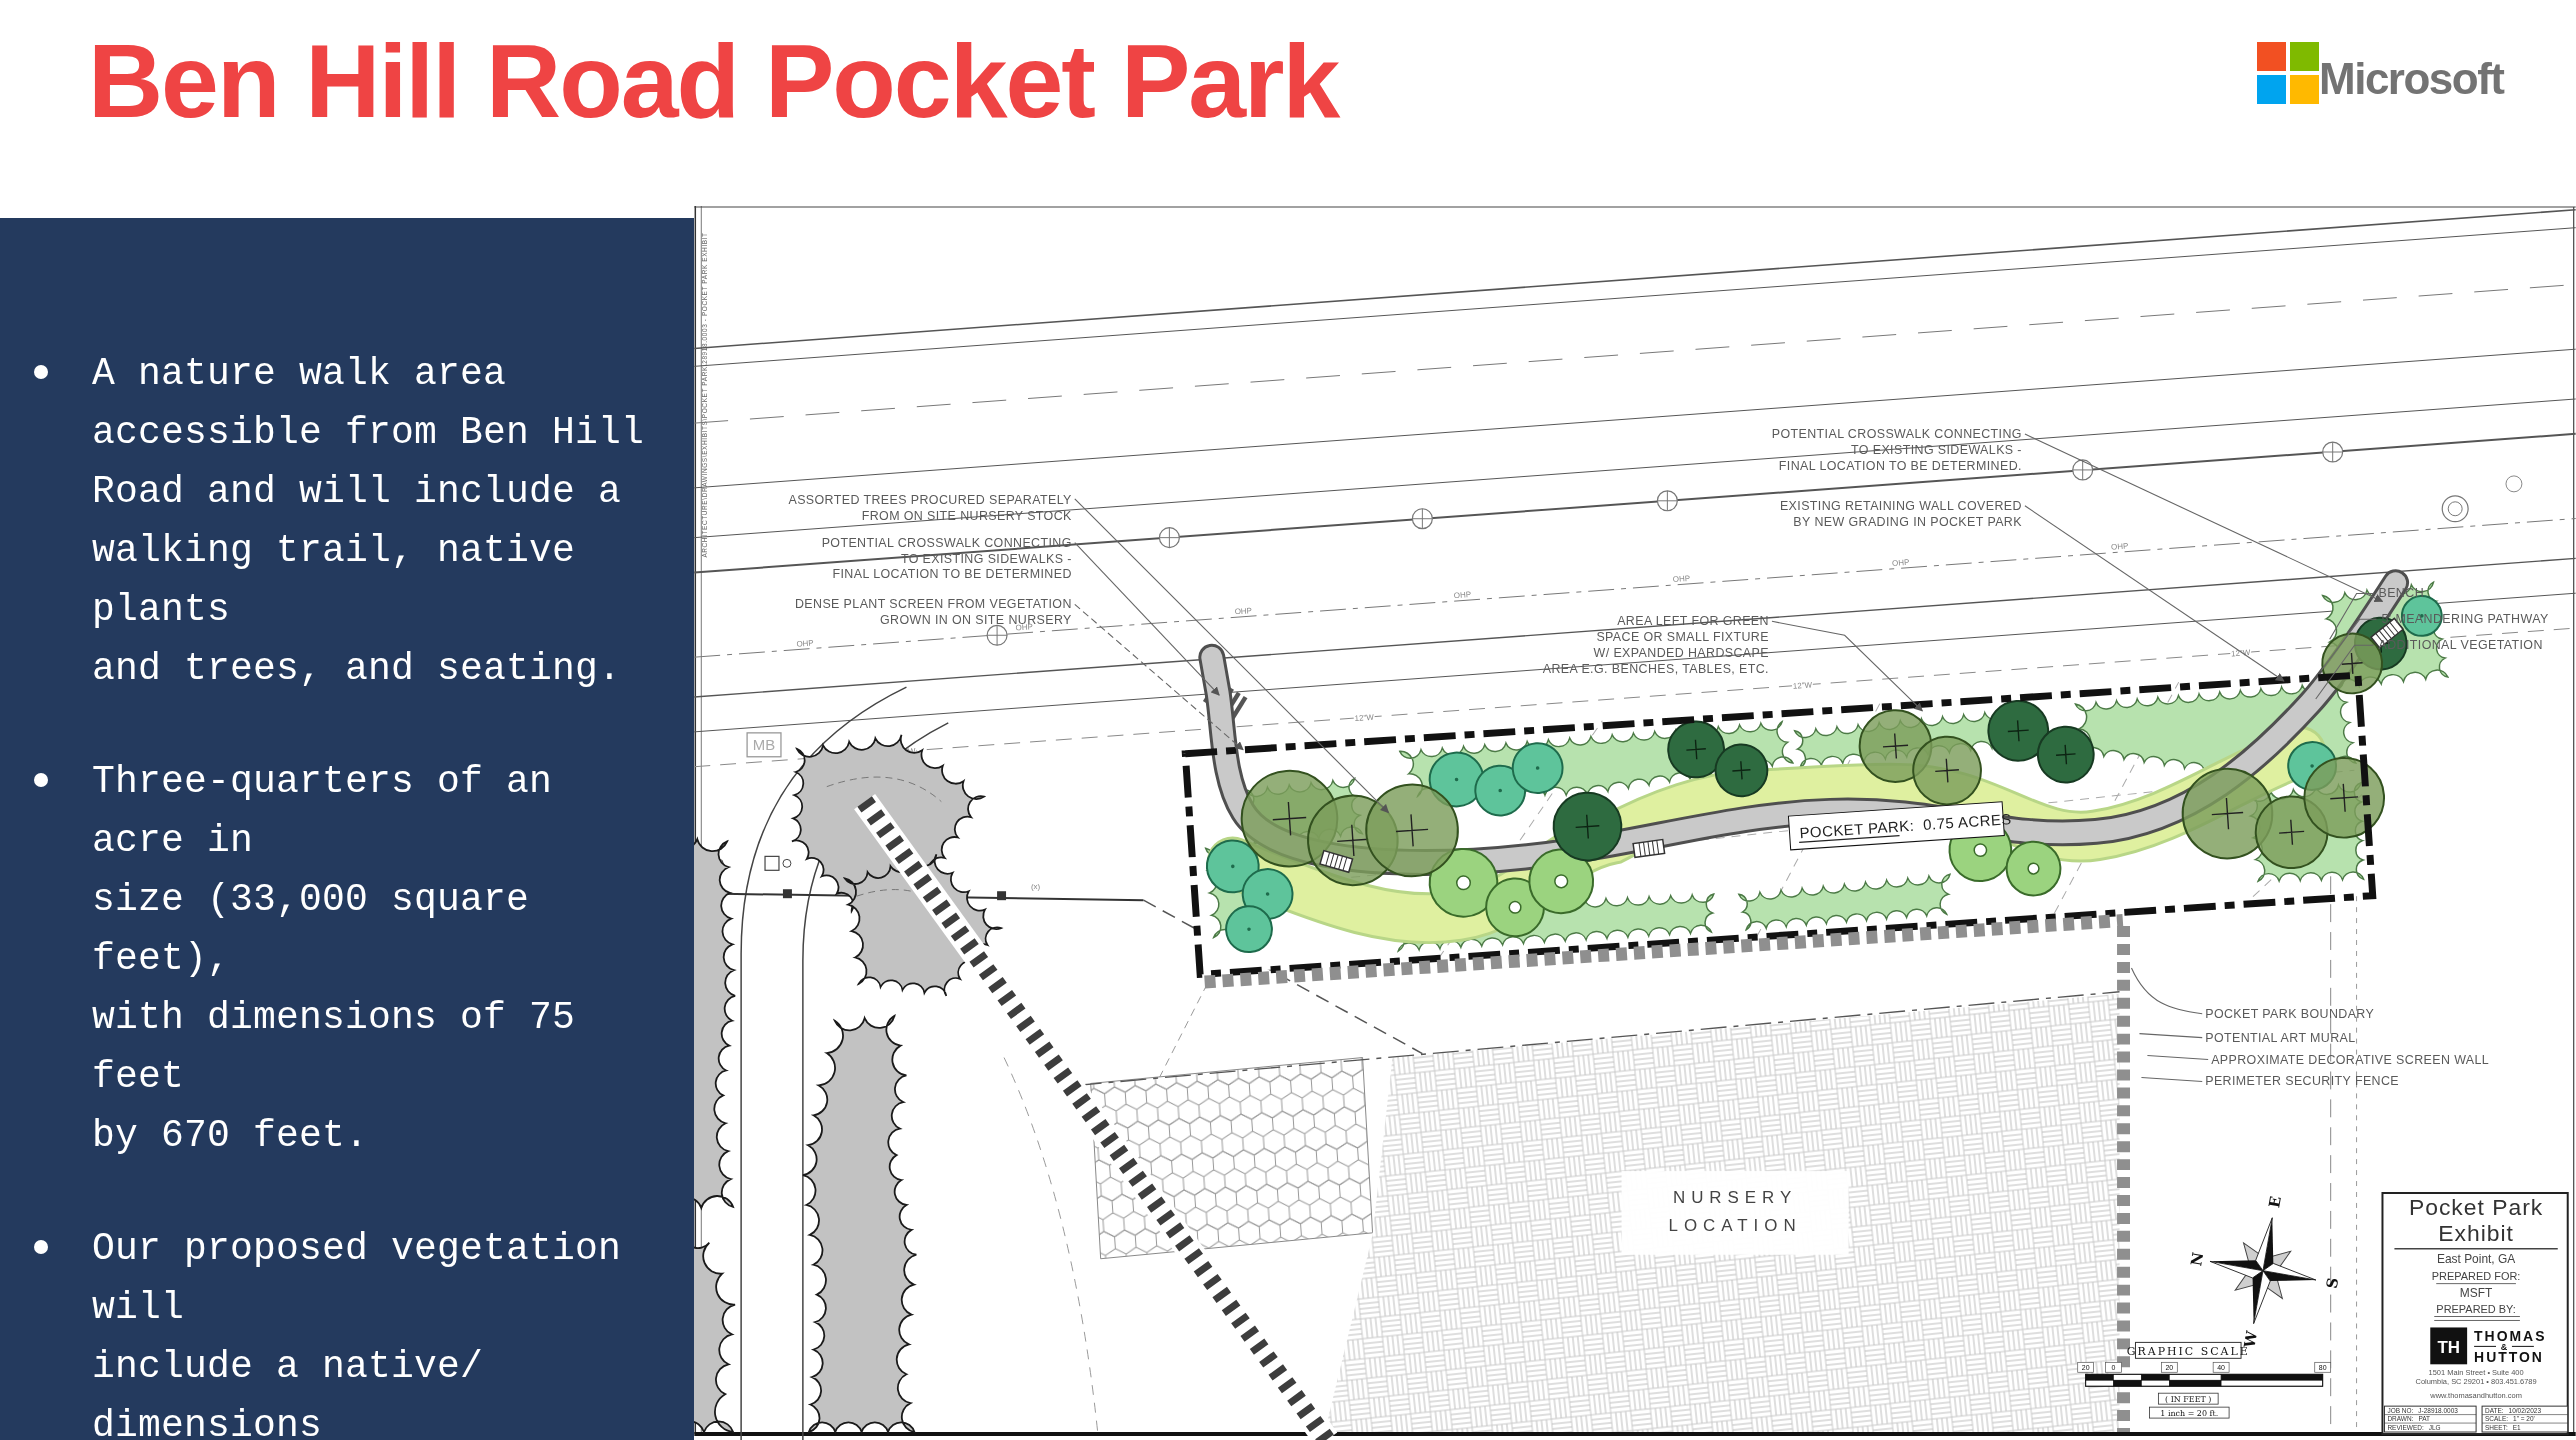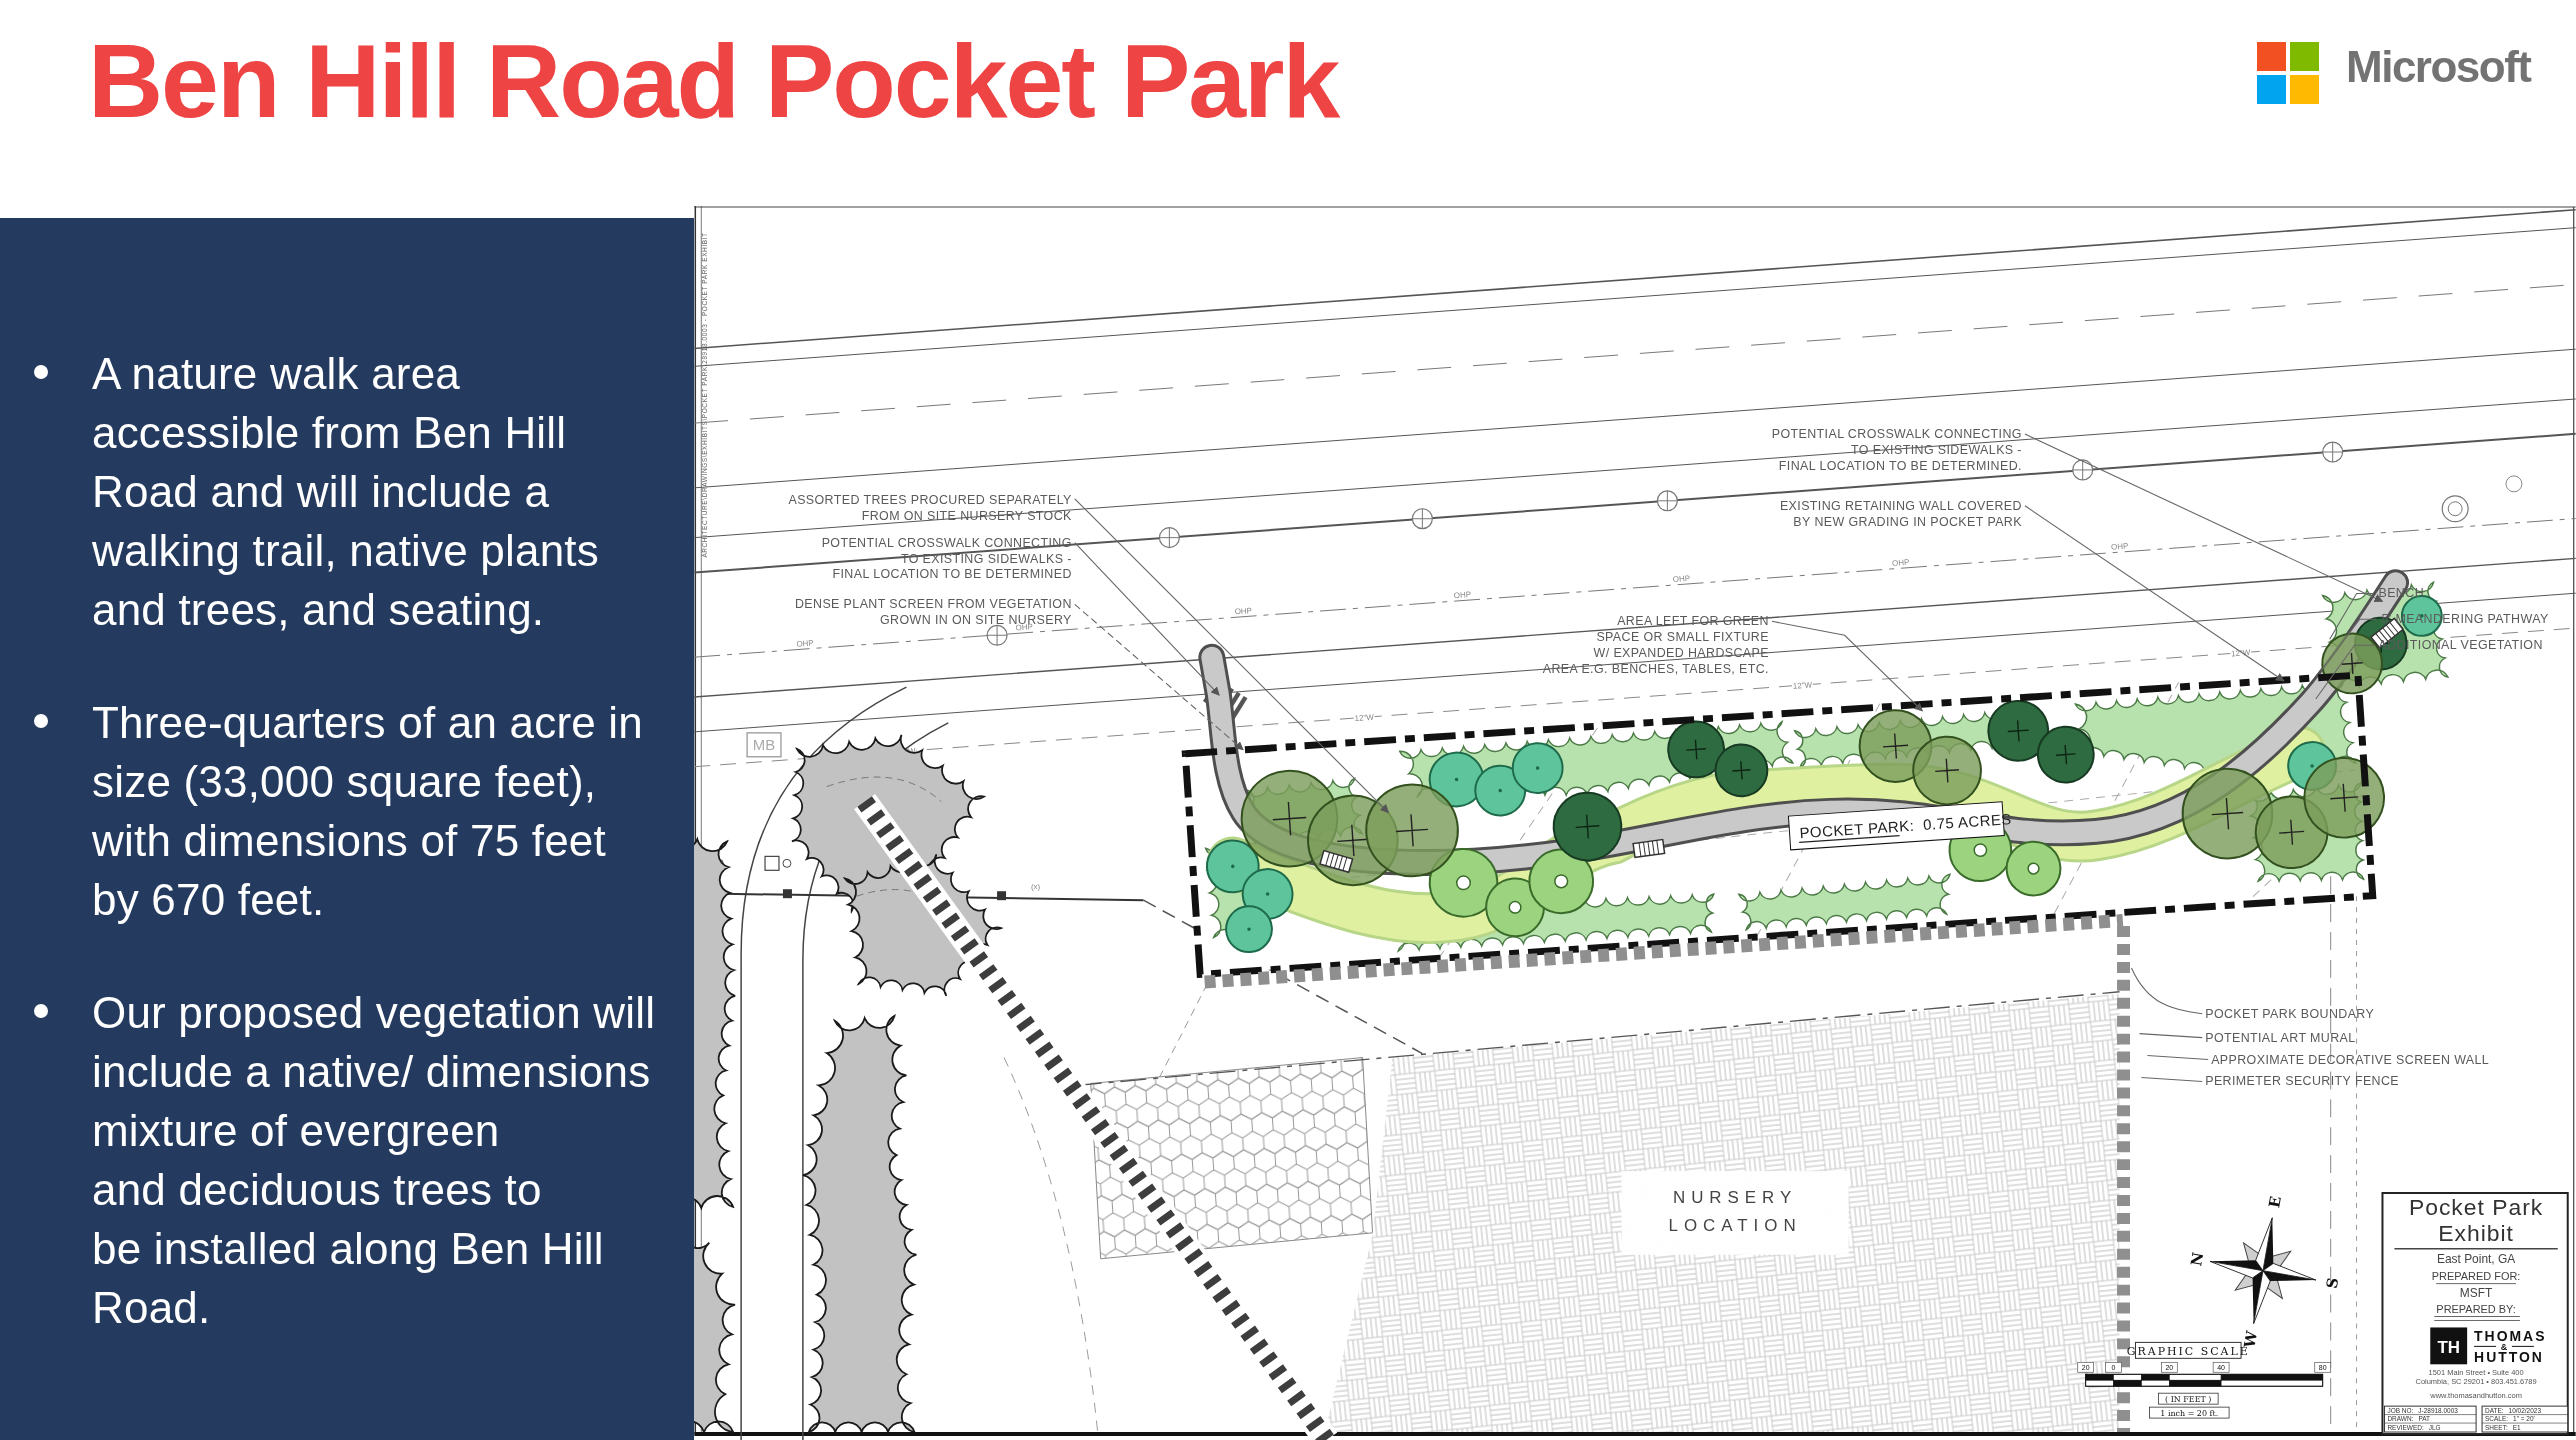--- a/index.html
+++ b/index.html
@@ -1,28 +1,28 @@
 <!DOCTYPE html>
 <html><head>
 <meta charset="utf-8">
 <style>
   html,body{margin:0;padding:0;}
   body{width:2576px;height:1440px;position:relative;background:#fff;
        font-family:"Liberation Sans",sans-serif;overflow:hidden;}
   .slide-title{position:absolute;left:88px;top:22px;font-size:104px;font-weight:700;
        color:#ef4444;letter-spacing:-2px;white-space:nowrap;}
-  .mslogo{position:absolute;left:2257px;top:42px;display:flex;align-items:flex-start;gap:27px;}
+  .mslogo{position:absolute;left:2257px;top:42px;display:flex;align-items:flex-end;gap:0;}
   .msgrid{display:grid;grid-template-columns:29px 29px;grid-template-rows:29px 29px;gap:4px;}
   .msgrid div{width:29px;height:29px;}
   .mstext{font-size:44px;font-weight:600;color:#737373;letter-spacing:-1.5px;}
   .sidebar{position:absolute;left:0;top:218px;width:694px;height:1222px;background:#243A5E;}
   .sidebar ul{list-style:none;margin:0;padding:126px 30px 0 24px;}
   .sidebar li{display:flex;margin-bottom:54px;}
   .dot{flex:0 0 14px;width:14px;height:14px;border-radius:50%;background:#fff;margin:21px 44px 0 10px;}
-  .btext{color:#fff;font-size:44px;line-height:59px;white-space:pre-line;letter-spacing:0.2px;}
+  .btext{color:#fff;font-size:38px;line-height:59px;white-space:pre-line;letter-spacing:0.2px;font-family:Liberation Mono, monospace;}
   #plan-svg{position:absolute;left:694px;top:206px;}
   text{font-family:"Liberation Sans",sans-serif;}
   .co{fill:#5a5a5a;font-size:12.5px;letter-spacing:0.4px;}
   .ldr{stroke:#666;stroke-width:1.1;fill:none;}
   .cad{fill:#444;}
   .serif{font-family:"DejaVu Serif",serif;}
 </style>
 </head>
 <body>
 

